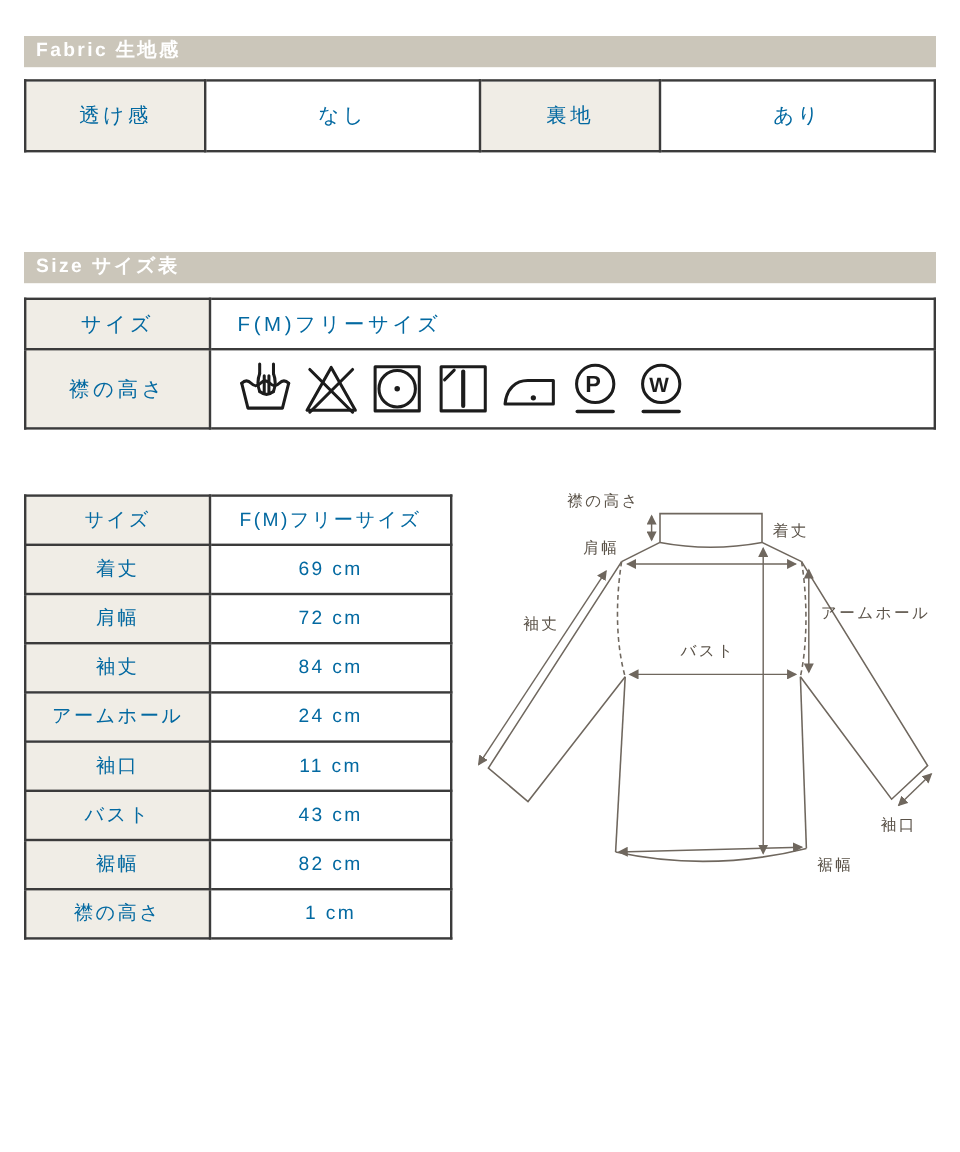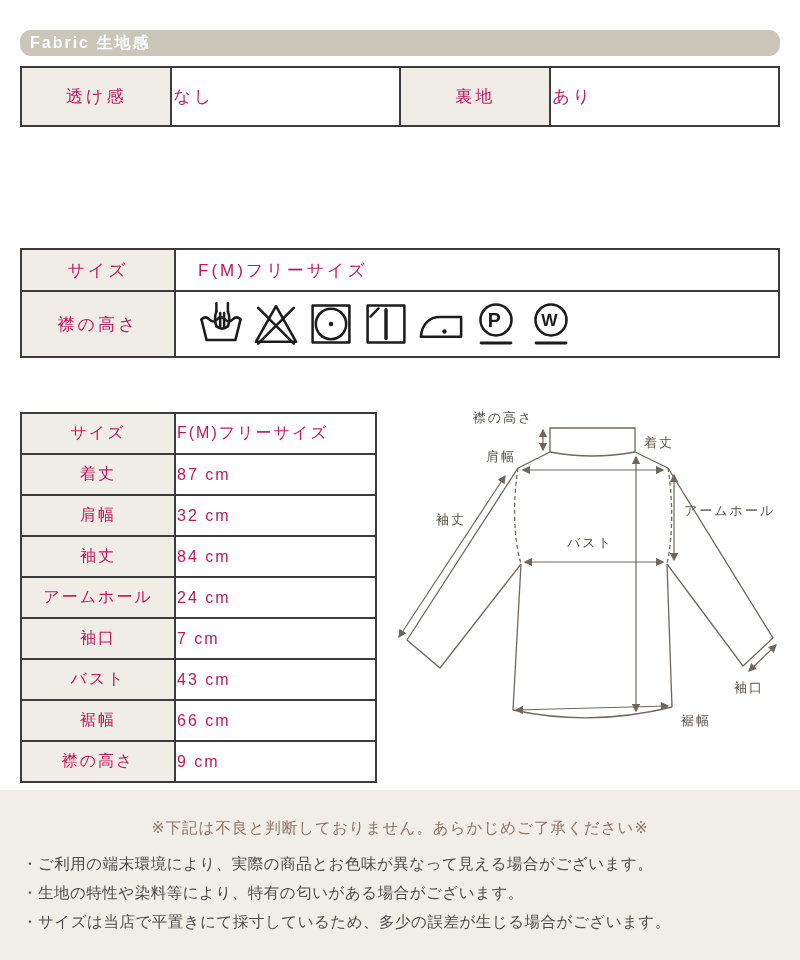--- a/index.html
+++ b/index.html
@@ -4,32 +4,32 @@
 <style>
   html,body{margin:0;padding:0;background:#ffffff;}
   .page{
     position:relative;width:800px;height:960px;background:#ffffff;overflow:hidden;
     font-family:"Liberation Sans","DejaVu Sans",sans-serif;color:#595959;
   }
   
   .section-bar{
     position:absolute;left:20px;width:760px;height:26px;box-sizing:border-box;
     background:#cbc6ba;color:#ffffff;font-size:16px;font-weight:bold;
-    line-height:26px;padding-left:10px;letter-spacing:2px;border-radius:11px;
+    line-height:26px;padding-left:10px;letter-spacing:2px;
   }
   #fabric-bar{top:30px;}
   #size-bar{top:210px;}
   
   table.tbl{border-collapse:collapse;position:absolute;table-layout:fixed;}
   table.tbl th,table.tbl td{
     border:2px solid #3b3b3b;font-size:17px;font-weight:normal;
-    letter-spacing:3px;color:#be185d;overflow:hidden;
+    letter-spacing:3px;color:#0369a1;overflow:hidden;
   }
   table.tbl th{background:#f0ede6;text-align:center;}
-  table.tbl td{background:#ffffff;}
+  table.tbl td{background:#ffffff;text-align:center;}
   
   #fabric-table{left:20px;top:66px;width:760px;}
   #fabric-table th,#fabric-table td{height:55px;}
   
   #sizeinfo-table{left:20px;top:248px;width:760px;}
   #sizeinfo-table th{width:150px;}
   #sizeinfo-table td{text-align:left;padding-left:22px;}
   #sizeinfo-table tr.r1 th,#sizeinfo-table tr.r1 td,
   #sizeinfo-table tr.r2 th,#sizeinfo-table tr.r2 td{height:38px;}
   #sizeinfo-table tr.r3 th,#sizeinfo-table tr.r3 td{height:62px;}
@@ -75,20 +75,21 @@
     <tbody>
         <tr>
       <th>透け感</th>
       <td>なし</td>
       <th>裏地</th>
       <td>あり</td>
     </tr>
   </tbody>
     </table>
 
+  <div class="section-bar" id="size-bar">Size サイズ表</div>
 
   <table class="tbl" id="sizeinfo-table">
     <tbody>
         <tr class="r1">
       <th>サイズ</th>
       <td>F(M)フリーサイズ</td>
     </tr>
     <tr class="r3">
       <th>襟の高さ</th>
       <td>
@@ -142,49 +143,49 @@
     </table>
 
   <table class="tbl" id="meas-table">
     <tbody>
         <tr>
       <th>サイズ</th>
       <td>F(M)フリーサイズ</td>
     </tr>
     <tr>
       <th>着丈</th>
-      <td>87 cm</td>
+      <td>69 cm</td>
     </tr>
     <tr>
       <th>肩幅</th>
-      <td>32 cm</td>
+      <td>72 cm</td>
     </tr>
     <tr>
       <th>袖丈</th>
       <td>84 cm</td>
     </tr>
     <tr>
       <th>アームホール</th>
       <td>24 cm</td>
     </tr>
     <tr>
       <th>袖口</th>
-      <td>7 cm</td>
+      <td>11 cm</td>
     </tr>
     <tr>
       <th>バスト</th>
       <td>43 cm</td>
     </tr>
     <tr>
       <th>裾幅</th>
-      <td>66 cm</td>
+      <td>82 cm</td>
     </tr>
     <tr>
       <th>襟の高さ</th>
-      <td>9 cm</td>
+      <td>1 cm</td>
     </tr>
   </tbody>
     </table>
 
   <svg id="diagram" width="415" height="385" viewBox="0 0 415 385">
     <defs>
       <marker id="ar" viewBox="0 0 10 10" refX="8.5" refY="5" markerWidth="7" markerHeight="7" orient="auto-start-reverse">
         <path d="M0 0 L10 5 L0 10 z" fill="#6f675e"></path>
       </marker>
     </defs>
@@ -217,22 +218,14 @@
     <text x="118" y="24" text-anchor="middle">襟の高さ</text>
     <text x="116" y="63" text-anchor="middle">肩幅</text>
     <text x="259" y="49" text-anchor="start">着丈</text>
     <text x="66" y="126" text-anchor="middle">袖丈</text>
     <text x="299" y="117" text-anchor="start">アームホール</text>
     <text x="205" y="149" text-anchor="middle">バスト</text>
     <text x="364" y="294" text-anchor="middle">袖口</text>
     <text x="296" y="327" text-anchor="start">裾幅</text>
   </svg>
 
-  <div id="notes">
-    <p class="notice">※下記は不良と判断しておりません。あらかじめご了承ください※</p>
-    <div class="items">
-      <p class="item">・ご利用の端末環境により、実際の商品とお色味が異なって見える場合がございます。</p>
-      <p class="item">・生地の特性や染料等により、特有の匂いがある場合がございます。</p>
-      <p class="item">・サイズは当店で平置きにて採寸しているため、多少の誤差が生じる場合がございます。</p>
-    </div>
-  </div>
 
 </div>
 
 </body></html>

